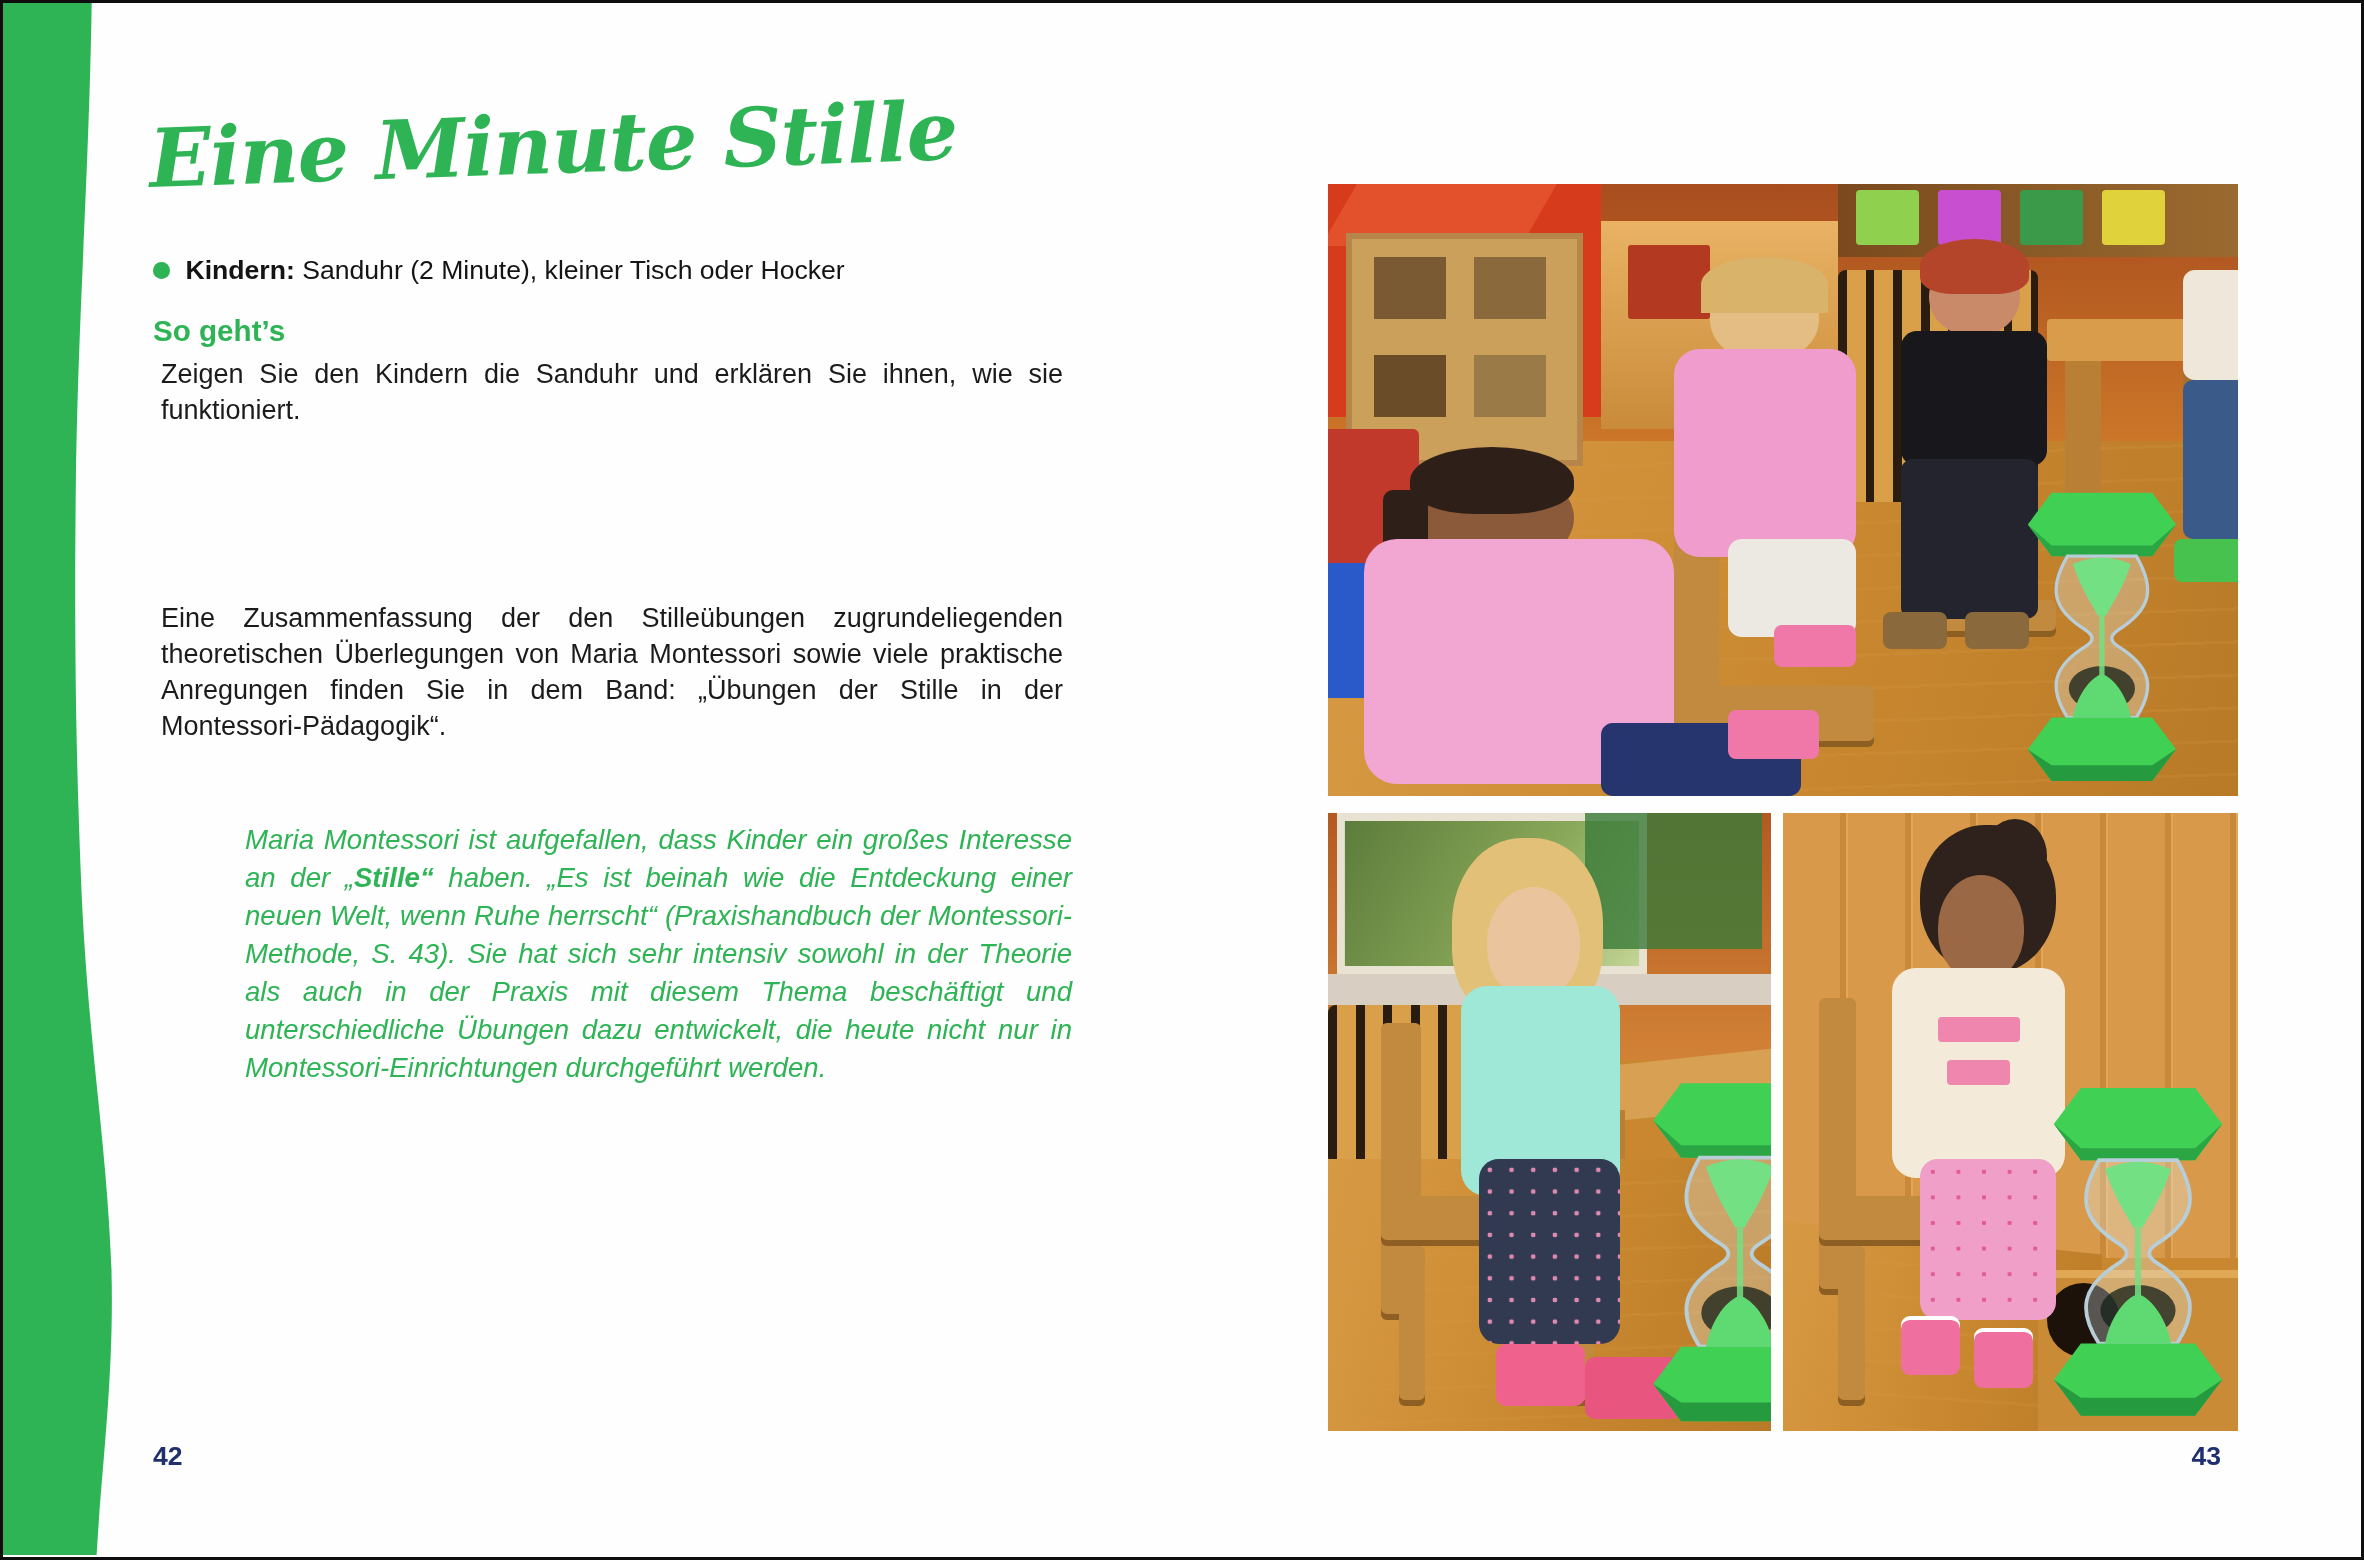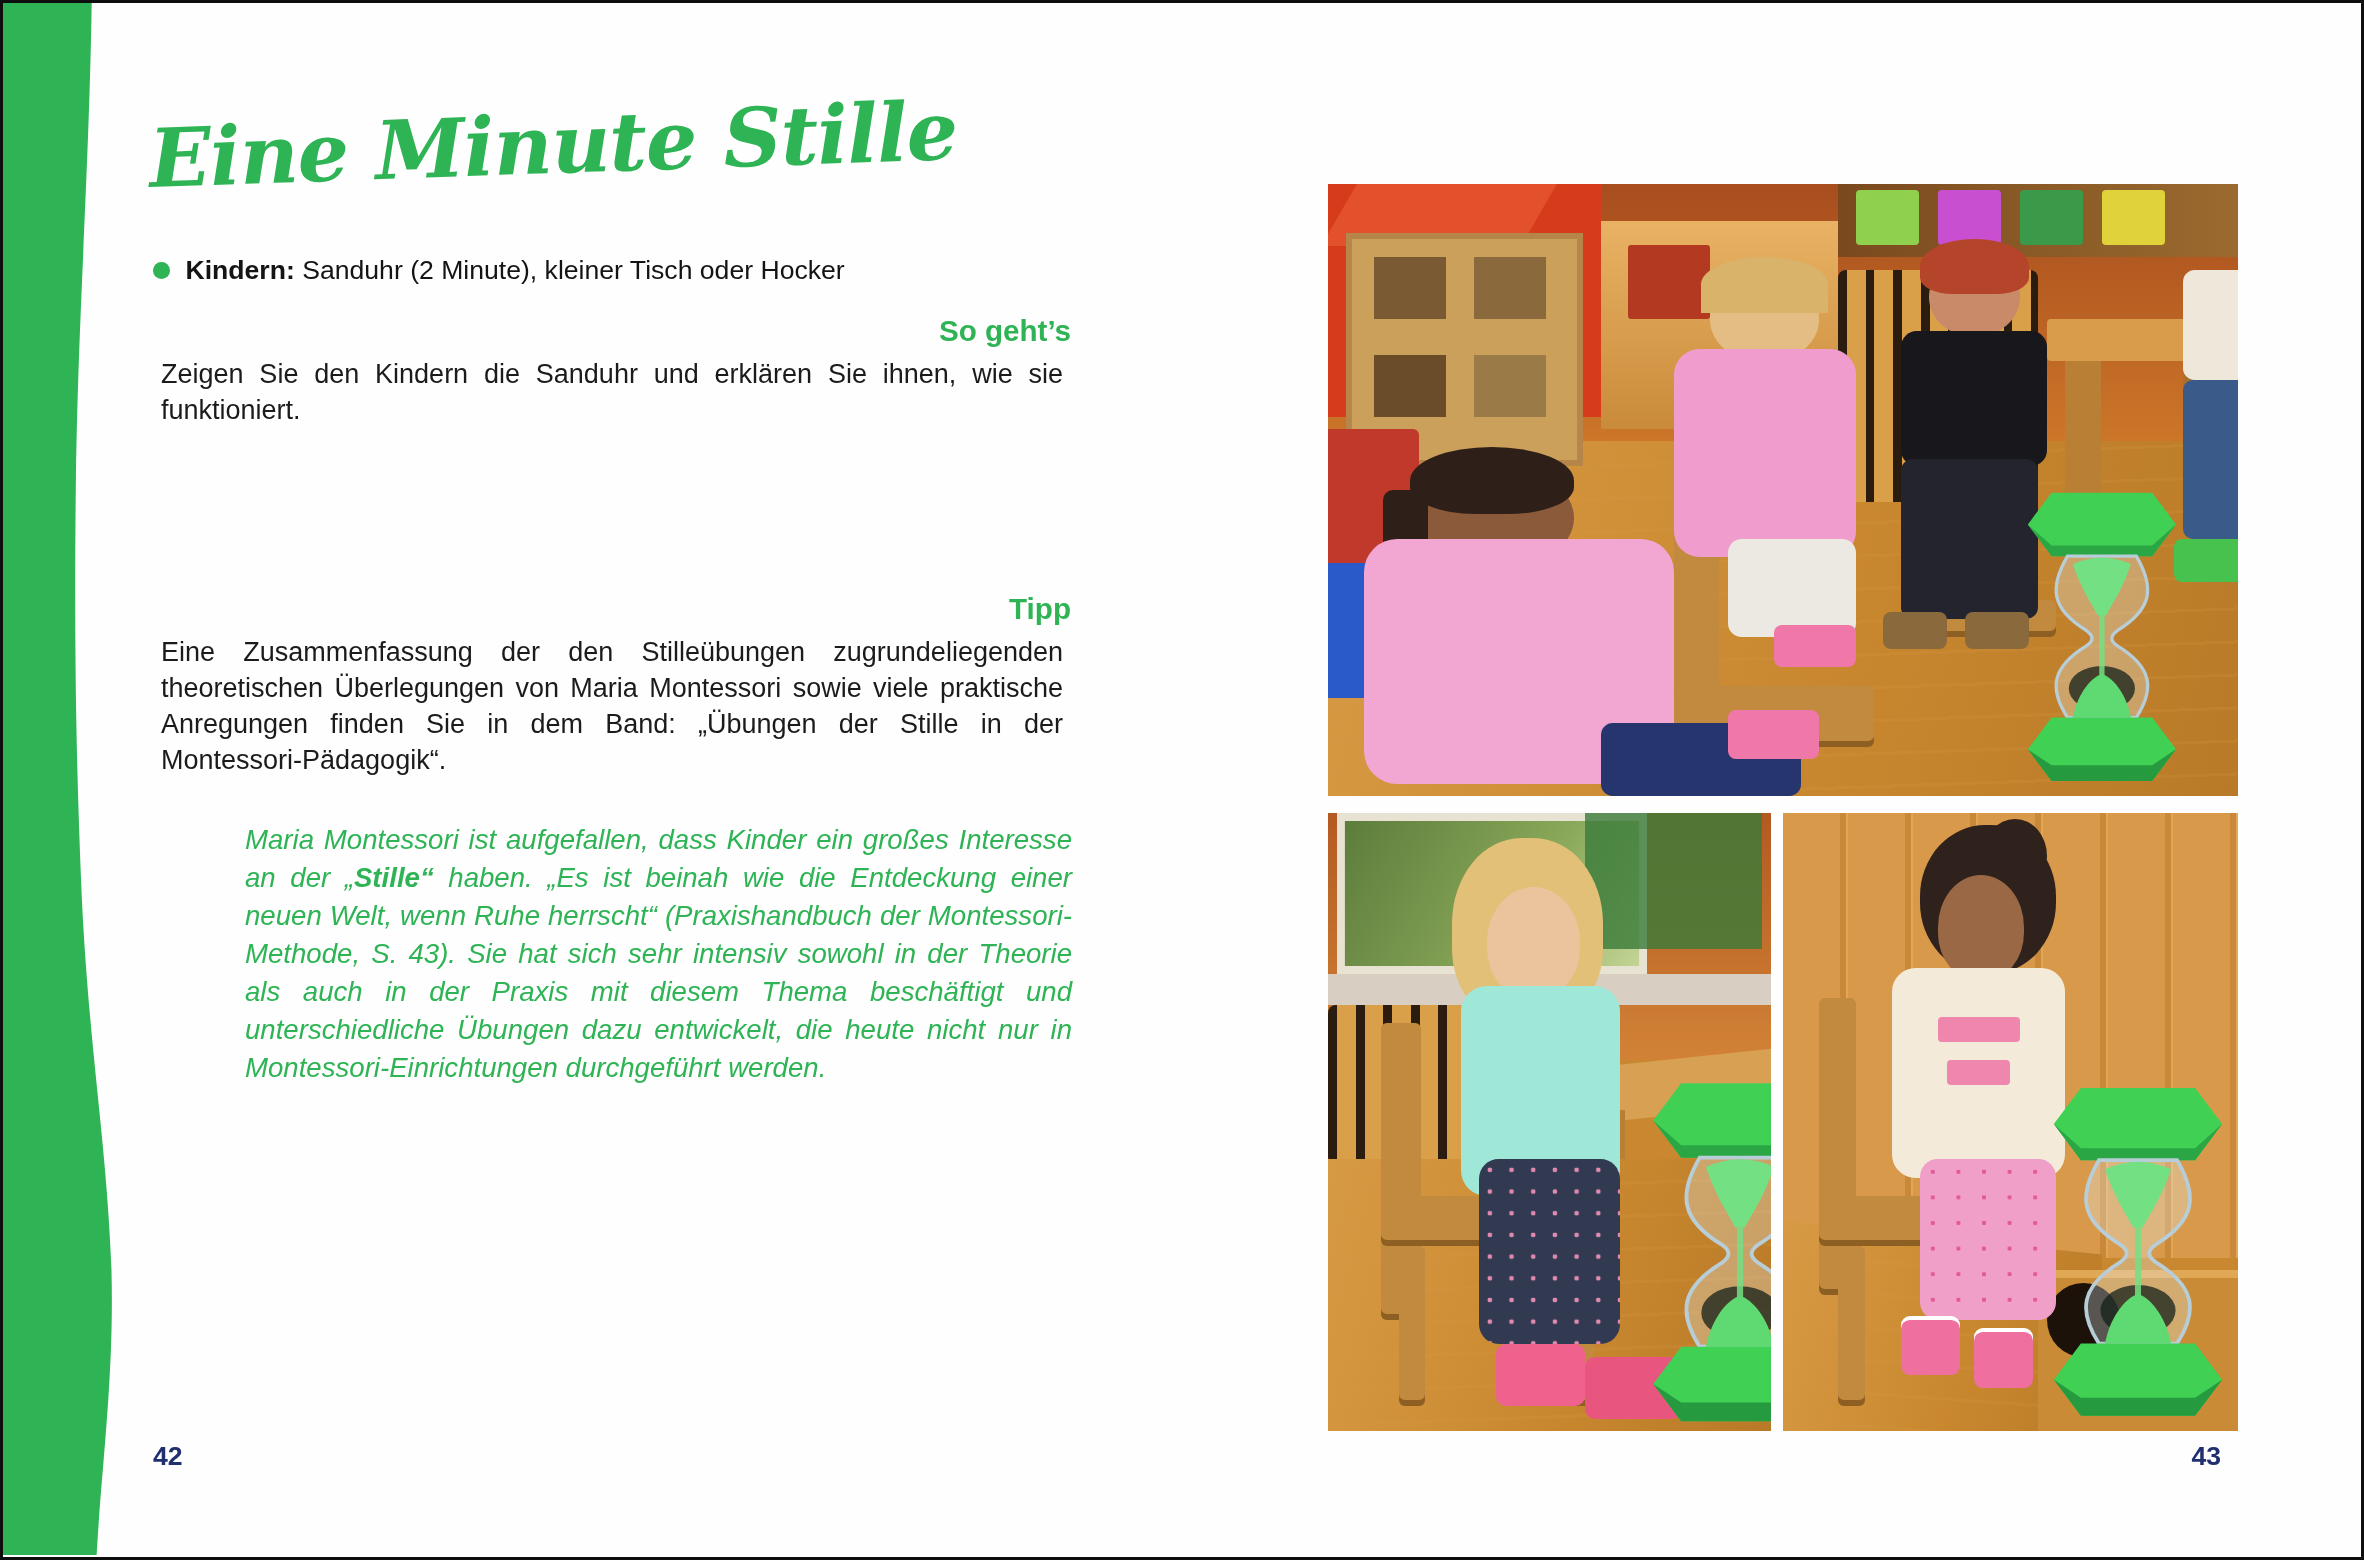--- a/index.html
+++ b/index.html
@@ -26,21 +26,21 @@
   }
   
   .material{
     position:absolute;left:150px;top:252px;width:985px;
     display:flex;align-items:center;gap:15.8px;font-size:26.6px;color:#141414;
   }
   .dot{width:16.7px;height:16.7px;border-radius:50%;background:#2eb455;flex:0 0 auto;}
   .material b{font-weight:bold;}
   
   .col{position:absolute;left:150px;width:918px;color:#1b1b1b;}
-  .h-green{font-size:29.6px;font-weight:bold;color:#2eb455;margin:0 0 5.9px 0;text-align:right;}
+  .h-green{font-size:29.6px;font-weight:bold;color:#2eb455;margin:0 0 5.9px 0;}
   .bodytext p{margin:8px;font-size:27px;line-height:36px;text-align:justify;}
   .so{top:311px;}
   .tipp{top:589px;}
   
   .quote{
     position:absolute;left:242px;top:818px;width:827px;
     font-size:27.6px;line-height:38px;color:#2eb455;font-style:italic;
     text-align:justify;
   }
   .quote b{font-weight:bold;}
@@ -98,21 +98,20 @@
   </div>
 
   <div class="col so">
     <div class="h-green">So geht’s</div>
     <div class="bodytext">
       <p>Zeigen Sie den Kindern die Sanduhr und erklären Sie ihnen, wie sie funktioniert.</p>
     </div>
   </div>
 
   <div class="col tipp">
-    <div class="h-green">Tipp</div>
     <div class="bodytext">
       <p>Eine Zusammenfassung der den Stilleübungen zugrundeliegenden theoretischen Überlegungen von Maria Montessori sowie viele praktische Anregungen finden Sie in dem Band: „Übungen der Stille in der Montessori-Pädagogik“.</p>
     </div>
   </div>
 
   <div class="quote"><span>Maria Montessori ist aufgefallen, dass Kinder ein großes Interesse an der „</span><b>Stille“</b><span> haben. „Es ist beinah wie die Entdeckung einer neuen Welt, wenn Ruhe herrscht“ (Praxishandbuch der Montessori-Methode, S. 43). Sie hat sich sehr intensiv sowohl in der Theorie als auch in der Praxis mit diesem Thema beschäftigt und unterschiedliche Übungen dazu entwickelt, die heute nicht nur in Montessori-Einrichtungen durchgeführt werden.</span></div>
 
   <div class="photo ph-top" role="img" aria-label="Drei Kinder sitzen bewegungslos auf kleinen Holzstühlen im Gruppenraum, vor ihnen auf dem Holzboden eine große grüne Sanduhr">
 
     <div class="abs" style="left:0;top:0;width:100%;height:46%;background:linear-gradient(180deg,#b4551f,#cf7a2a 70%,#d9924０);"></div>

